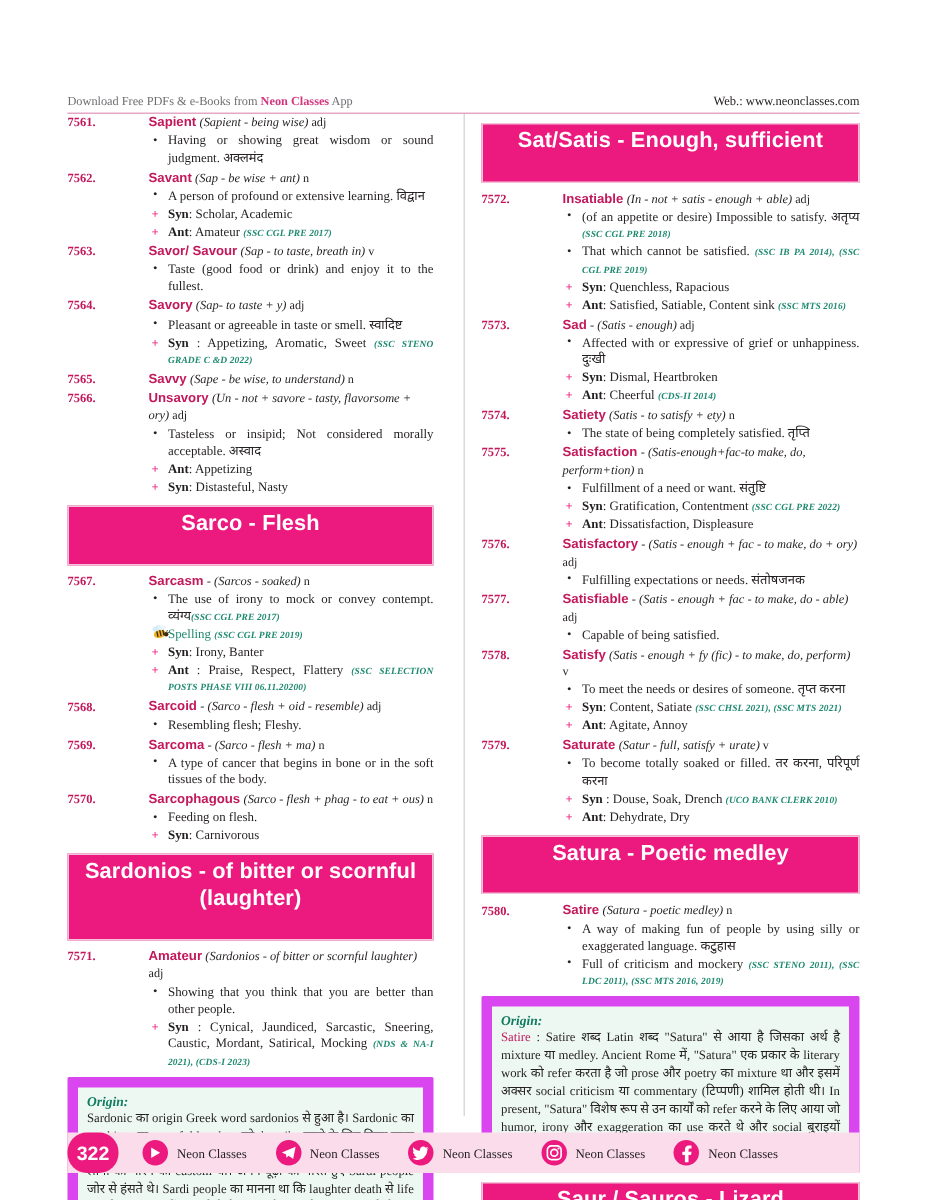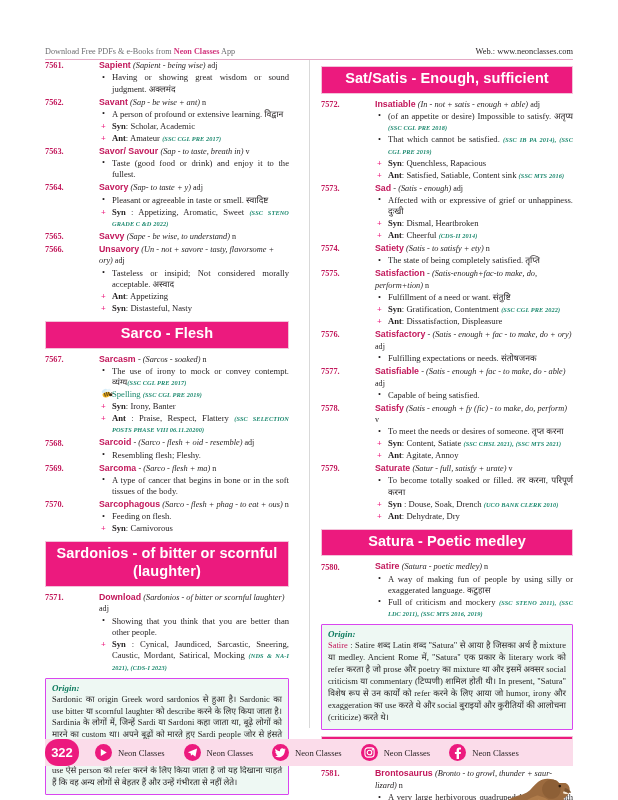--- a/index.html
+++ b/index.html
@@ -7,21 +7,21 @@
   body {
     width: 618px; height: 800px;
     background: #ffffff;
     font-family: "Liberation Serif", serif;
     color: #231f20;
     overflow: hidden;
     position: relative;
   }
   .page {
     position: absolute;
-    left: 0; top: 0;
+    left: 0; top: 16px;
     width: 618px; height: 604px;
     padding: 0;
   }
   
   .hdr {
     position: absolute; left: 45px; top: 47px; width: 528px;
     display: flex; justify-content: space-between; align-items: baseline;
     font-size: 8.2px;
     border-bottom: 0.8px solid #e5a8c4;
     padding-bottom: 3px;
@@ -44,21 +44,21 @@
 
   
   .band {
     background: #ec1a7e;
     color: #ffffff;
     text-align: center;
     font-family: "Liberation Sans", sans-serif;
     font-weight: bold;
     font-size: 14.5px;
     line-height: 1.22;
-    padding: 3px 4px 5px;
+    padding: 3px 4px 17px;
     margin: 6px 0 5px;
     border: 1.2px solid #f3c3da;
     letter-spacing: 0.1px;
   }
 
   
   .entry { display: flex; margin: 0 0 1px; }
   .num {
     width: 26px; flex: 0 0 26px;
     font-family: "Liberation Serif", serif;
@@ -125,21 +125,21 @@
     line-height: 1.3;
     margin-bottom: 0.5px;
   }
   .bee {
     position: absolute; left: -1px; top: -1.5px;
     width: 15px; height: 11px;
   }
 
   
   .origin {
-    border: 1px solid #d946ef;
+    border: 7px solid #d946ef;
     background: #eef8f3;
     padding: 4px 6px 5px;
     margin: 4px 0 4px;
     border-radius: 1px;
   }
   .origin .olabel {
     color: #0f7b5f;
     font-weight: bold;
     font-style: italic;
     font-size: 9px;
@@ -311,21 +311,21 @@
                 <li class="plus"><span class="lbl">Syn</span><span>: Carnivorous</span></li>
               </ul>
             </div>
           </div>
         </div>
       <div class="band">Sardonios - of bitter or scornful (laughter)</div>
       <div id="L3">
           <div class="entry">
             <div class="num">7571.</div>
             <div class="ebody">
-              <div class="hw"><span class="word">Download</span> <span class="root">(Sardonios - of bitter or scornful laughter)</span><span class="pos"> adj</span></div>
+              <div class="hw"><span class="word">Amateur</span> <span class="root">(Sardonios - of bitter or scornful laughter)</span><span class="pos"> adj</span></div>
               <ul class="defs">
                 <li class="bdot"><span>Showing that you think that you are better than other people.</span></li>
                 <li class="plus"><span class="lbl">Syn</span><span> : Cynical, Jaundiced, Sarcastic, Sneering, Caustic, Mordant, Satirical, Mocking</span> <span class="ref">(NDS &amp; NA-I 2021), (CDS-I 2023)</span></li>
               </ul>
             </div>
           </div>
         </div>
       <div class="origin">
         <span class="olabel">Origin:</span>
         <p>Sardonic का origin Greek word sardonios से हुआ है। Sardonic का use bitter या scornful laughter को describe करने के लिए किया जाता है। Sardinia के लोगों में, जिन्हें Sardi या Sardoni कहा जाता था, बूढ़े लोगों को मारने का custom था। अपने बूढ़ों को मारते हुए Sardi people जोर से हंसते थे। Sardi people का मानना था कि laughter death से life तक के passage में सत्य देती है; यह नई life को create करती है। In present, sardonic का use ऐसे person को refer करने के लिए किया जाता है जो यह दिखाना चाहते हैं कि वह अन्य लोगों से बेहतर हैं और उन्हें गंभीरता से नहीं लेते।</p>

